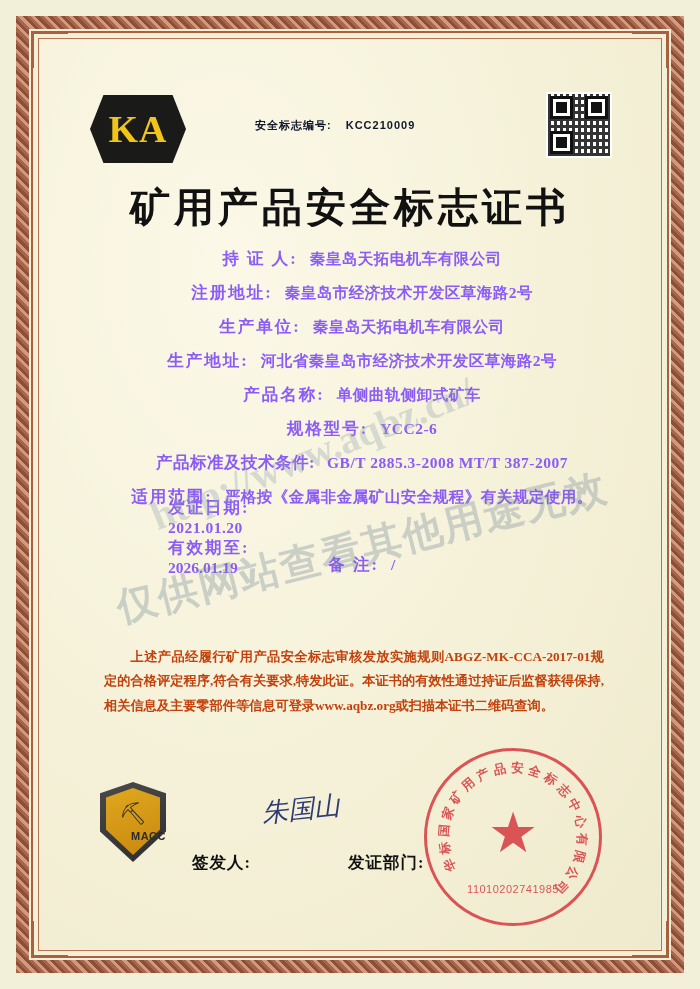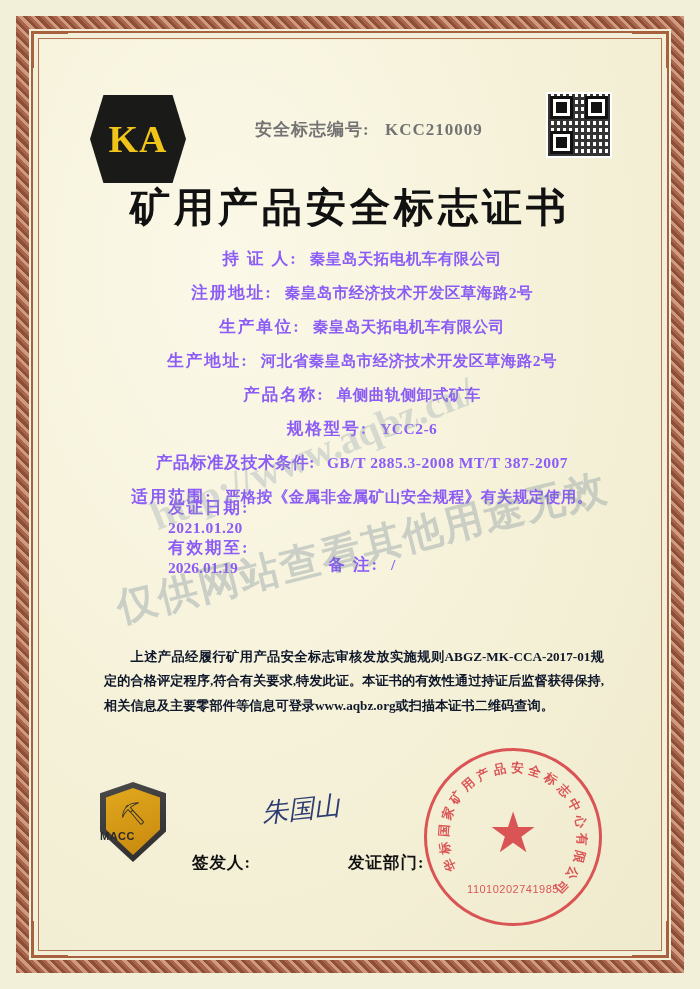--- a/index.html
+++ b/index.html
@@ -58,21 +58,21 @@
   }
   .corner.tl { left: 31px; top: 31px; border-right: none; border-bottom: none; }
   .corner.tr { right: 31px; top: 31px; border-left: none; border-bottom: none; }
   .corner.bl { left: 31px; bottom: 31px; border-right: none; border-top: none; }
   .corner.br { right: 31px; bottom: 31px; border-left: none; border-top: none; }
 
   
   .ka-logo {
     position: absolute;
     left: 90px; top: 95px;
-    width: 96px; height: 88px;
+    width: 96px; height: 68px;
   }
   .ka-logo .hex {
     position: absolute;
     inset: 0;
     background: #1a1a18;
     clip-path: polygon(14% 0%, 86% 0%, 100% 50%, 86% 100%, 14% 100%, 0% 50%);
   }
   .ka-logo .ka-text {
     position: absolute;
     inset: 0;
@@ -113,24 +113,24 @@
     inset: 3px;
     background: #111;
   }
   .qr-eye.e1 { left: 4px; top: 4px; }
   .qr-eye.e2 { right: 4px; top: 4px; }
   .qr-eye.e3 { left: 4px; bottom: 4px; }
 
   .cert-no {
     position: absolute;
     left: 255px; top: 118px;
-    font-size: 17px;
-    font-weight: bold;
-    color: #737373;
-    font-family: Liberation Serif, serif;
+    font-size: 11px;
+    font-weight: bold;
+    color: #0f172a;
+    font-family: Liberation Sans, sans-serif;
     letter-spacing: 1px;
   }
   .cert-no .value { margin-left: 10px; }
 
   .title {
     position: absolute;
     left: 0; right: 0; top: 180px;
     text-align: center;
     font-size: 40px;
     font-weight: bold;
@@ -176,21 +176,21 @@
     font-weight: bold;
     font-size: 15.5px;
   }
   .date-val { min-width: 110px; display: inline-block; }
 
   .note {
     position: absolute;
     left: 104px; right: 96px; top: 645px;
     font-size: 13.2px;
     line-height: 1.85;
-    color: #0f172a;
+    color: #c2410c;
     text-align: justify;
     font-weight: bold;
     font-family: "Liberation Serif", serif;
   }
   .note .indent { display: inline-block; width: 26px; }
 
   
   .shield {
     position: absolute;
     left: 100px; top: 782px;
@@ -213,21 +213,21 @@
     left: 14px; top: 20px;
     width: 38px; height: 24px;
     color: #2b2b2b;
     font-size: 22px;
     text-align: center;
     line-height: 24px;
   }
   .shield .macc {
     position: absolute;
     left: 0; right: 0; top: 48px;
-    text-align: left;
+    text-align: right;
     font-size: 11px;
     font-weight: bold;
     color: #2b2b2b;
     letter-spacing: 0.5px;
   }
 
   .sign-line {
     position: absolute;
     top: 812px;
     font-size: 16.5px;

